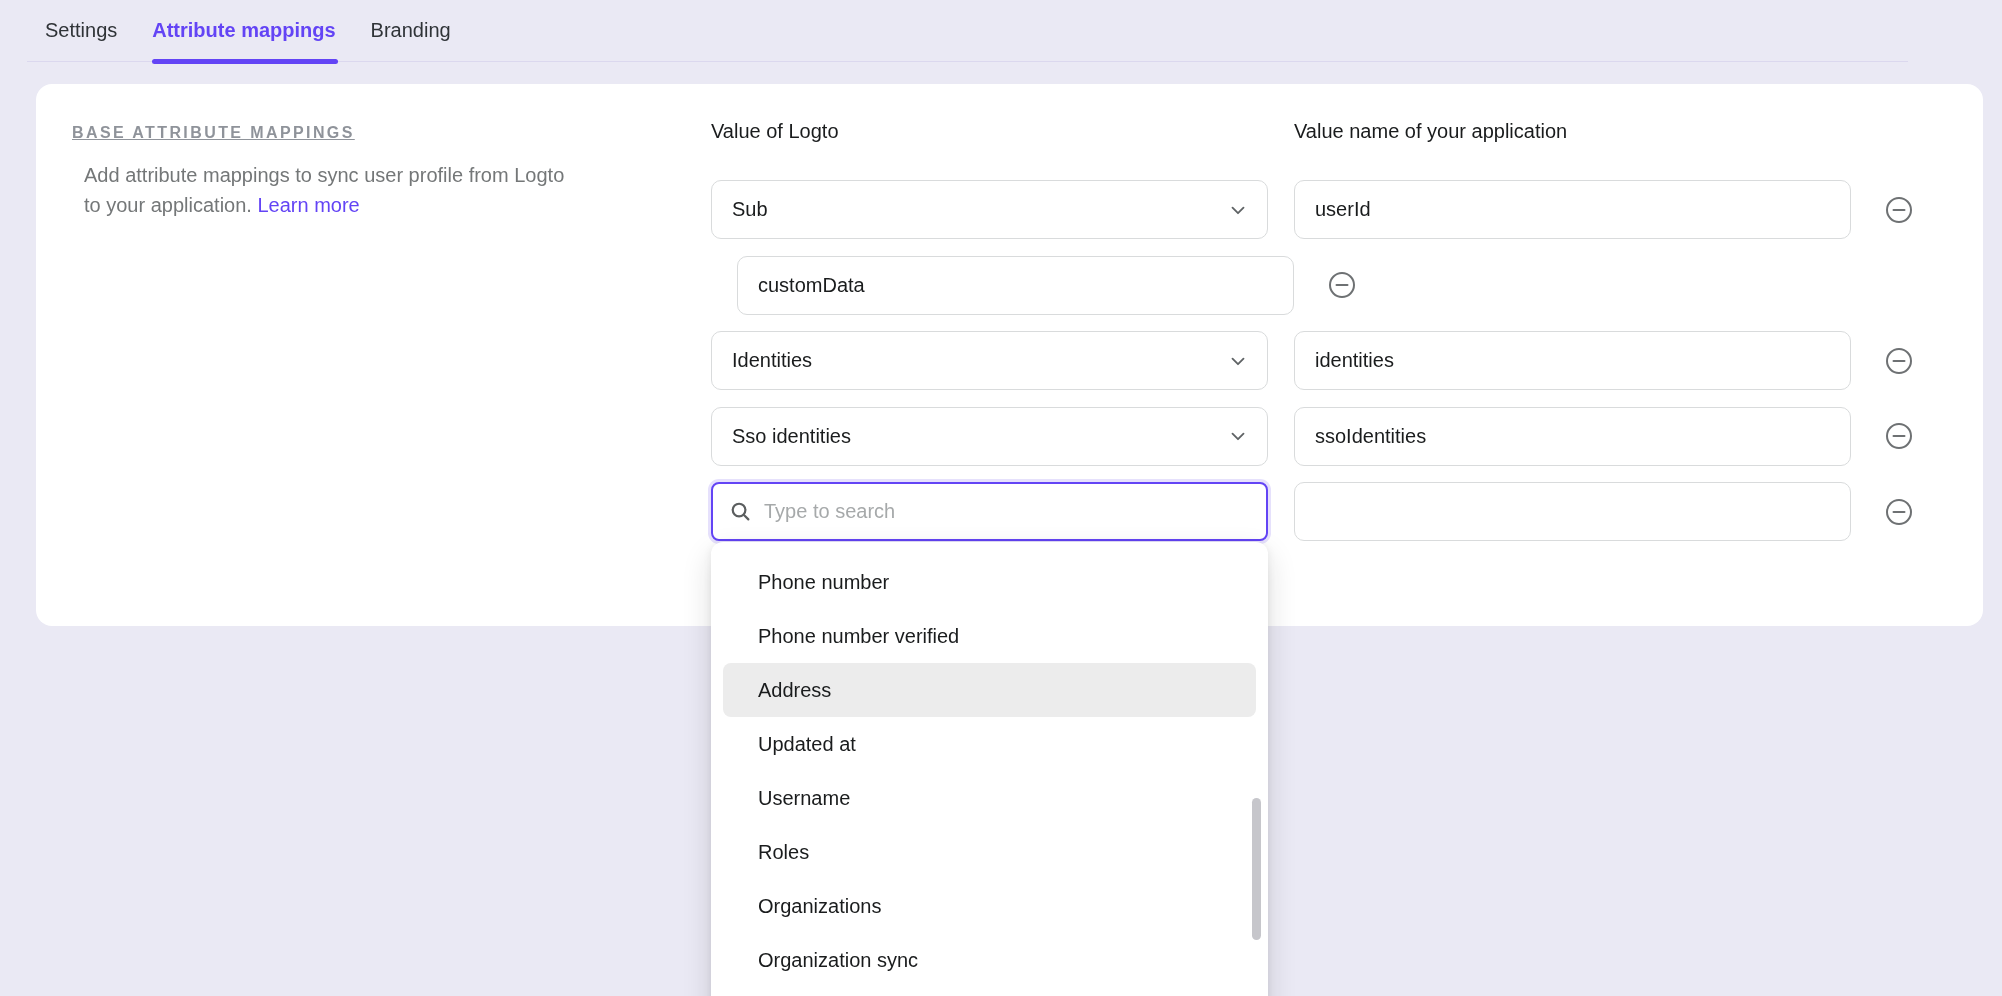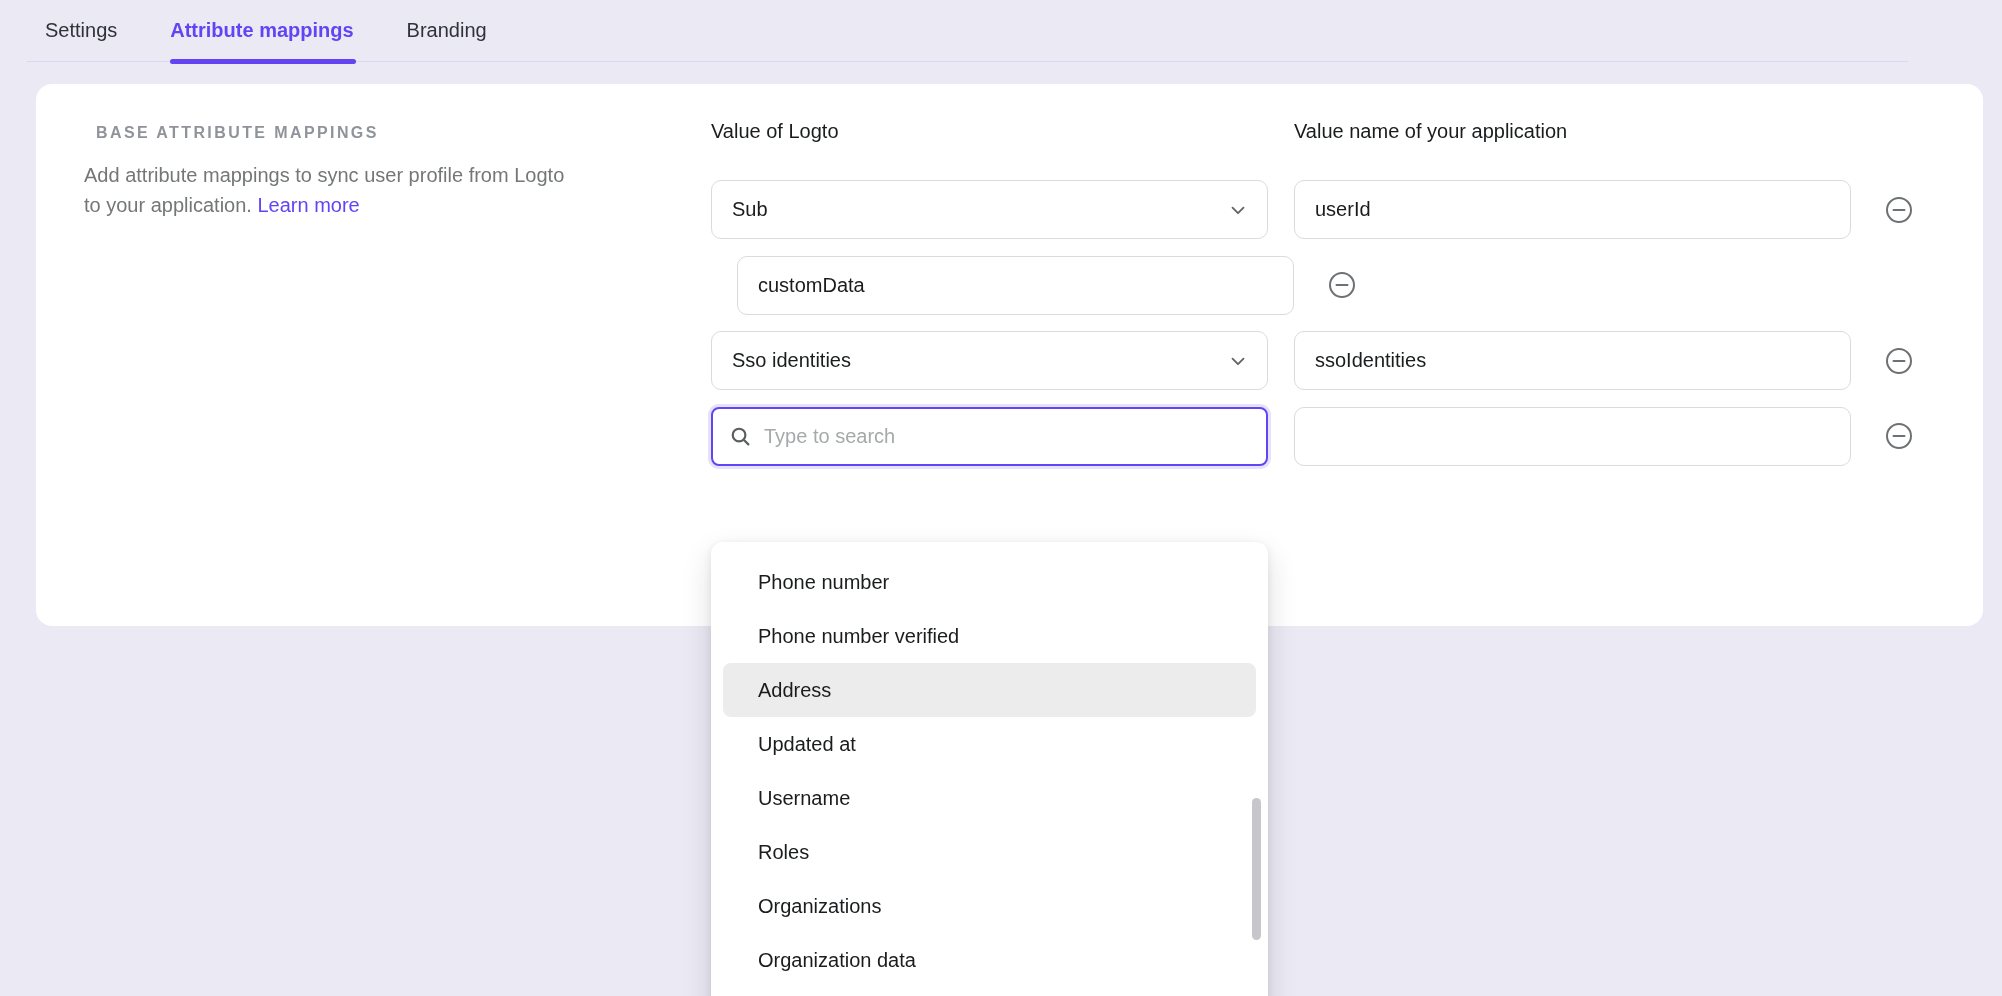--- a/index.html
+++ b/index.html
@@ -14,33 +14,33 @@
     --placeholder:#a6a9aa;
     --icon_gray:#6e7173;
   }
   *{margin:0;padding:0;box-sizing:border-box;}
   body{background:#fff;font-family:"Liberation Sans",sans-serif;}
   .screen{position:relative;width:2002px;height:996px;background:var(--page_background);
     color:var(--text_primary);overflow:hidden;}
 
   
   .tabbar{position:absolute;left:27px;top:0;width:1881px;height:62px;
-    border-bottom:1px solid #dbd8ee;display:flex;align-items:flex-start;gap:53px;
+    border-bottom:1px solid #dbd8ee;display:flex;align-items:flex-start;gap:35px;
     padding-left:18px;}
   .tab{font-size:20px;font-weight:500;color:#2f3337;position:relative;height:100%;
     display:flex;align-items:center;cursor:pointer;white-space:nowrap;}
   .tab.active{color:var(--accent);font-weight:600;}
   .tab.active::after{content:"";position:absolute;left:0;right:-2px;bottom:-3px;height:5px;
     border-radius:3px;background:var(--accent);}
 
   
   .card{position:absolute;left:36px;top:84px;width:1947px;height:542px;
     background:var(--card_background);border-radius:16px;}
-  .section-label{position:absolute;left:60px;top:40px;font-size:16px;font-weight:700;
-    letter-spacing:2.4px;color:var(--section_label);}
+  .section-label{position:absolute;left:36px;top:40px;font-size:16px;font-weight:700;
+    letter-spacing:2.4px;color:var(--section_label);text-decoration:underline;}
   .section-desc{position:absolute;left:48px;top:76px;width:494px;font-size:20px;
     line-height:30px;color:var(--text_secondary);}
   .learn-more{color:var(--accent);cursor:pointer;text-decoration:none;}
   .col-header{position:absolute;top:36px;font-size:20px;font-weight:400;color:var(--text_primary);}
   .col-header.left{left:675px;}
   .col-header.right{left:1258px;}
 
   
   .rows-wrap{position:absolute;left:675px;top:96px;width:1230px;}
   .mapping-row{display:flex;align-items:center;height:59px;margin-bottom:16.6px;}
@@ -119,20 +119,35 @@
   <div class="mapping-row">
     <input class="value-input" value="customData" style="">
     <button class="remove-btn">
       <svg viewBox="0 0 28 28" fill="none">
         <circle cx="14" cy="14" r="12" stroke="currentColor" stroke-width="2"></circle>
         <line x1="8.5" y1="14" x2="19.5" y2="14" stroke="currentColor" stroke-width="2" stroke-linecap="round"></line>
       </svg>
     </button>
   </div>
 
+  <div class="mapping-row">
+    <div class="select">
+      <span class="select-label">Identities</span>
+      <svg class="chevron" viewBox="0 0 24 24" fill="none">
+        <path d="M6 9.5l6 6 6-6" stroke="currentColor" stroke-width="2" stroke-linecap="round" stroke-linejoin="round"></path>
+      </svg>
+    </div>
+    <input class="value-input" value="identities" style="">
+    <button class="remove-btn">
+      <svg viewBox="0 0 28 28" fill="none">
+        <circle cx="14" cy="14" r="12" stroke="currentColor" stroke-width="2"></circle>
+        <line x1="8.5" y1="14" x2="19.5" y2="14" stroke="currentColor" stroke-width="2" stroke-linecap="round"></line>
+      </svg>
+    </button>
+  </div>
 
   <div class="mapping-row">
     <div class="select">
       <span class="select-label">Sso identities</span>
       <svg class="chevron" viewBox="0 0 24 24" fill="none">
         <path d="M6 9.5l6 6 6-6" stroke="currentColor" stroke-width="2" stroke-linecap="round" stroke-linejoin="round"></path>
       </svg>
     </div>
     <input class="value-input" value="ssoIdentities" style="">
     <button class="remove-btn">
@@ -172,18 +187,18 @@
   <div class="dropdown-item highlighted">Address</div>
 
   <div class="dropdown-item">Updated at</div>
 
   <div class="dropdown-item">Username</div>
 
   <div class="dropdown-item">Roles</div>
 
   <div class="dropdown-item">Organizations</div>
 
-  <div class="dropdown-item">Organization data</div>
+  <div class="dropdown-item">Organization sync</div>
 </div>
     <div class="scrollbar-thumb"></div>
   </div>
 
 </div>
 
 </body></html>

